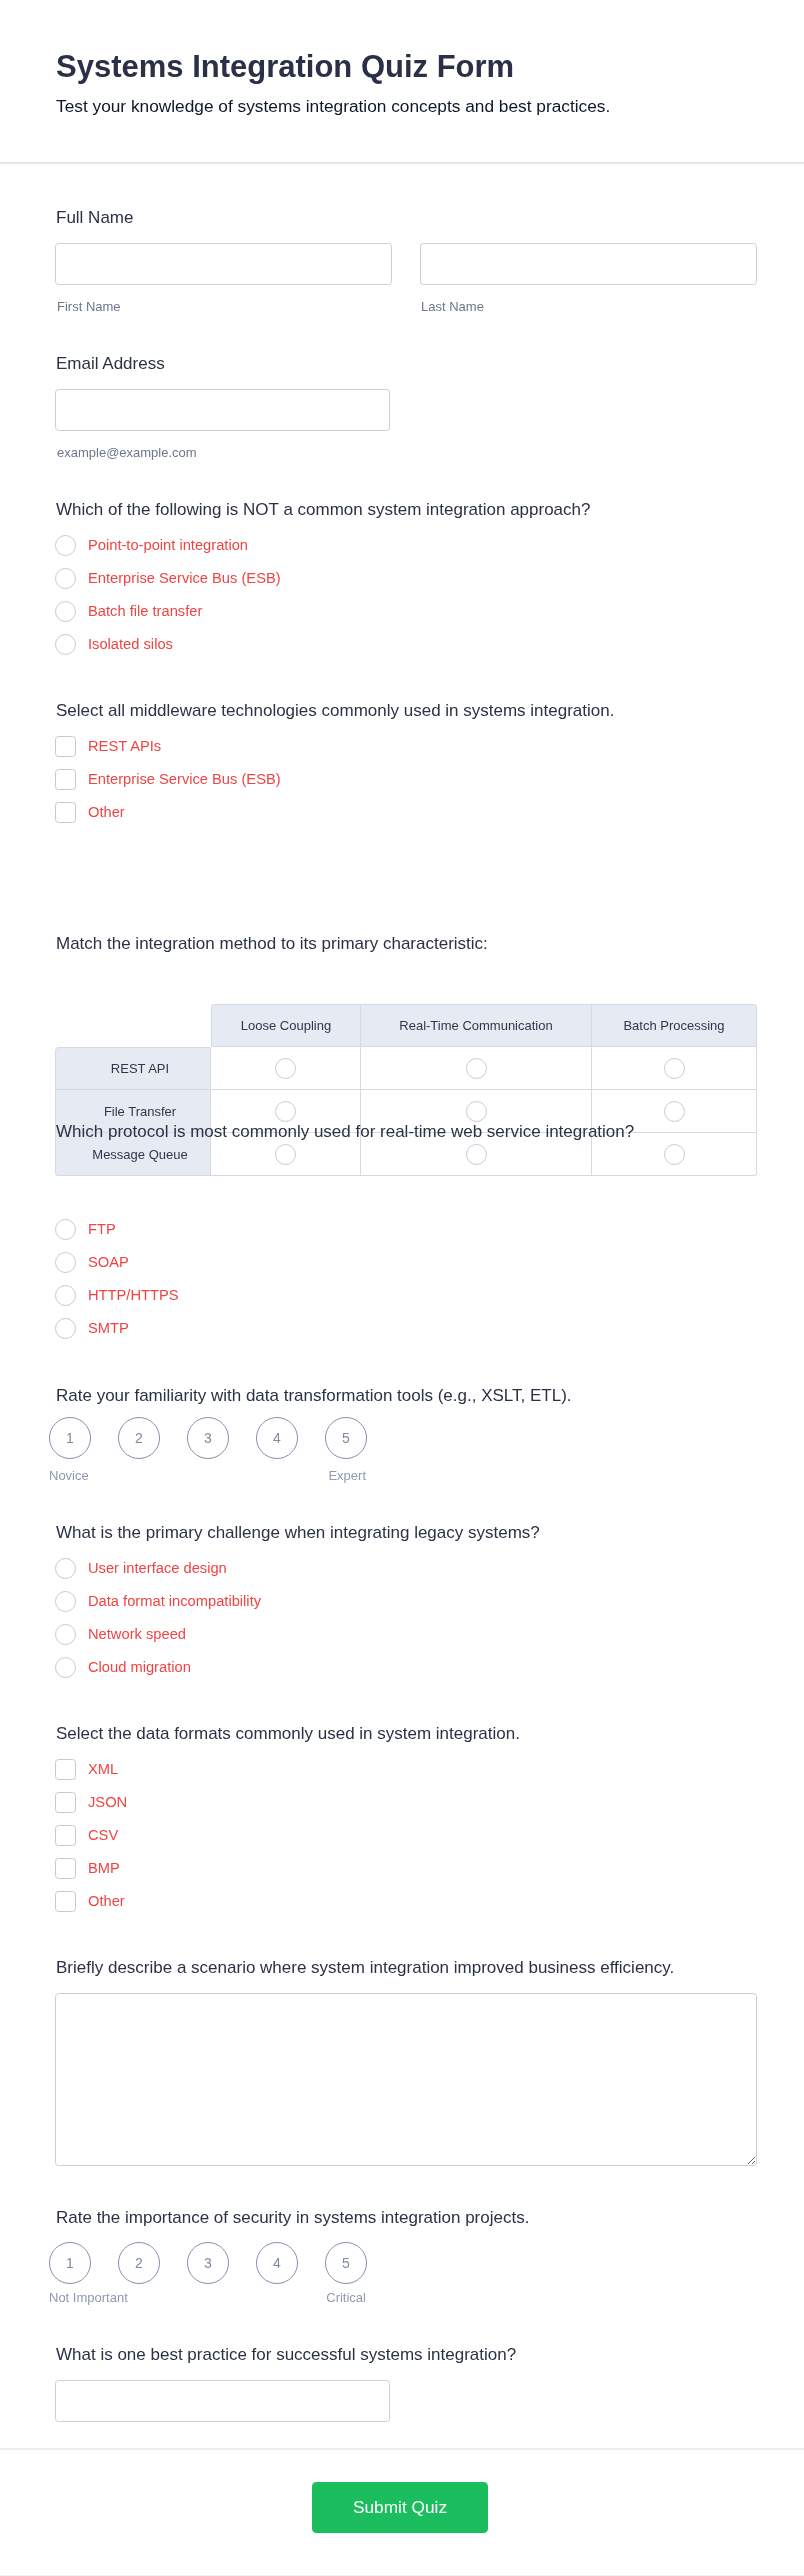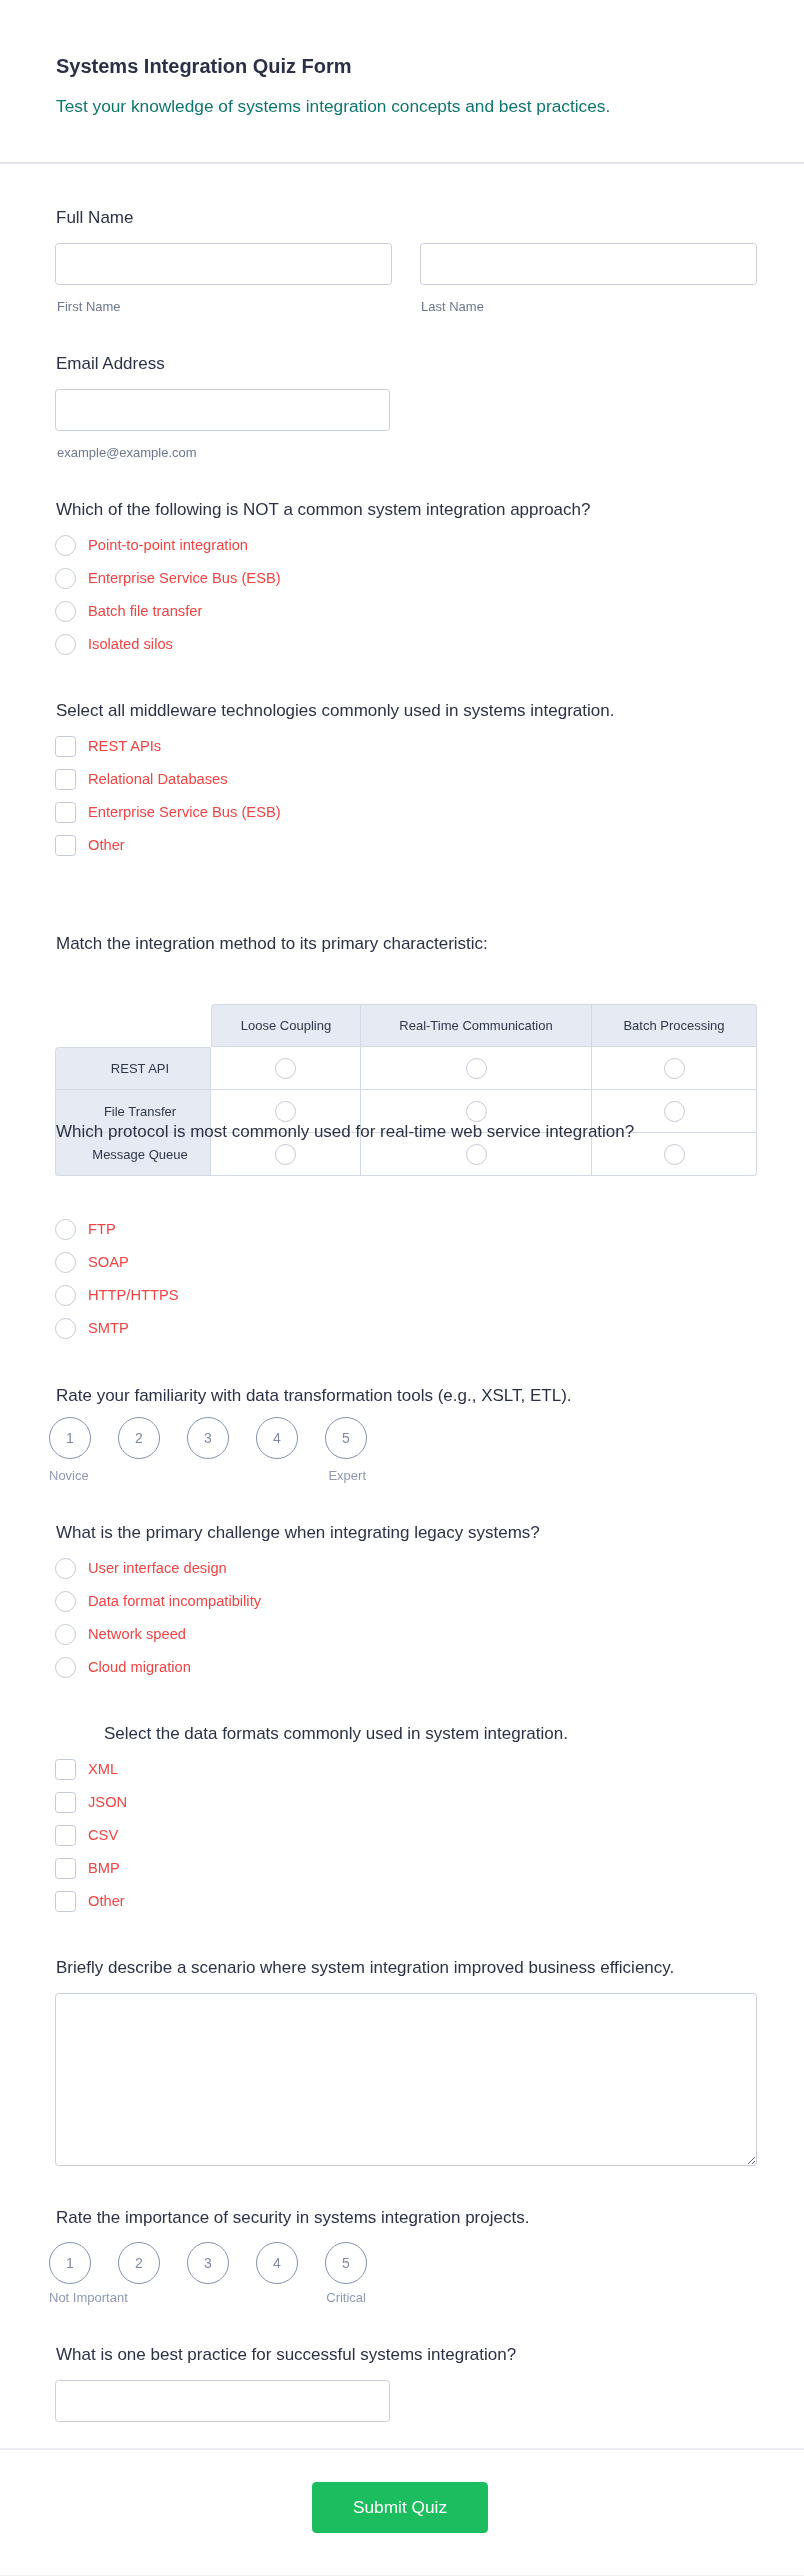--- a/index.html
+++ b/index.html
@@ -5,22 +5,22 @@
     html, body { margin: 0; padding: 0; }
     body {
       width: 805px; height: 2576px; position: relative; overflow: hidden;
       background: #ffffff;
       font-family: "Liberation Sans", sans-serif;
       color: #2d3447;
     }
     .abs { position: absolute; }
 
     
-    .title { left: 56px; top: 51px; font-size: 20px; line-height: 31px; font-weight: 700; color: #2a3045; white-space: nowrap; }
-    .subtitle { left: 56px; top: 98px; font-size: 17.3px; line-height: 17.3px; color: #0f766e; white-space: nowrap; }
+    .title { left: 56px; top: 51px; font-size: 31px; line-height: 31px; font-weight: 700; color: #2a3045; white-space: nowrap; }
+    .subtitle { left: 56px; top: 98px; font-size: 17.3px; line-height: 17.3px; color: #0f172a; white-space: nowrap; }
     .divider { left: 0; width: 805px; height: 1.7px; background: #e3e6ed; }
 
     
     .qlabel { left: 56px; font-size: 17px; line-height: 17.3px; color: #2b3246; white-space: nowrap; }
     .sublabel { font-size: 13px; line-height: 13px; color: #6b778c; white-space: nowrap; }
 
     
     .text-input {
       box-sizing: border-box; border: 1.3px solid #c8cfdb; border-radius: 3.5px;
       background: #fff; padding: 0 10.4px; font-size: 14px; color: #2d3447;
@@ -111,24 +111,20 @@
       <span class="radio"></span>
       <span class="opt-label">Isolated silos</span>
     </div>
   </div>
 
 <div class="abs qlabel" style="top:702px;">Select all middleware technologies commonly used in systems integration.</div>
 <div class="abs options" style="top:730px;">
     <div class="opt-row">
       <span class="checkbox"></span>
       <span class="opt-label">REST APIs</span>
-    </div>
-    <div class="opt-row">
-      <span class="checkbox"></span>
-      <span class="opt-label">Relational Databases</span>
     </div>
     <div class="opt-row">
       <span class="checkbox"></span>
       <span class="opt-label">Enterprise Service Bus (ESB)</span>
     </div>
     <div class="opt-row">
       <span class="checkbox"></span>
       <span class="opt-label">Other</span>
     </div>
   </div>
@@ -215,21 +211,21 @@
     <div class="opt-row">
       <span class="radio"></span>
       <span class="opt-label">Network speed</span>
     </div>
     <div class="opt-row">
       <span class="radio"></span>
       <span class="opt-label">Cloud migration</span>
     </div>
   </div>
 
-<div class="abs qlabel" style="top:1725px;margin-left:48px;">Select the data formats commonly used in system integration.</div>
+<div class="abs qlabel" style="top:1725px;">Select the data formats commonly used in system integration.</div>
 <div class="abs options" style="top:1753px;">
     <div class="opt-row">
       <span class="checkbox"></span>
       <span class="opt-label">XML</span>
     </div>
     <div class="opt-row">
       <span class="checkbox"></span>
       <span class="opt-label">JSON</span>
     </div>
     <div class="opt-row">

